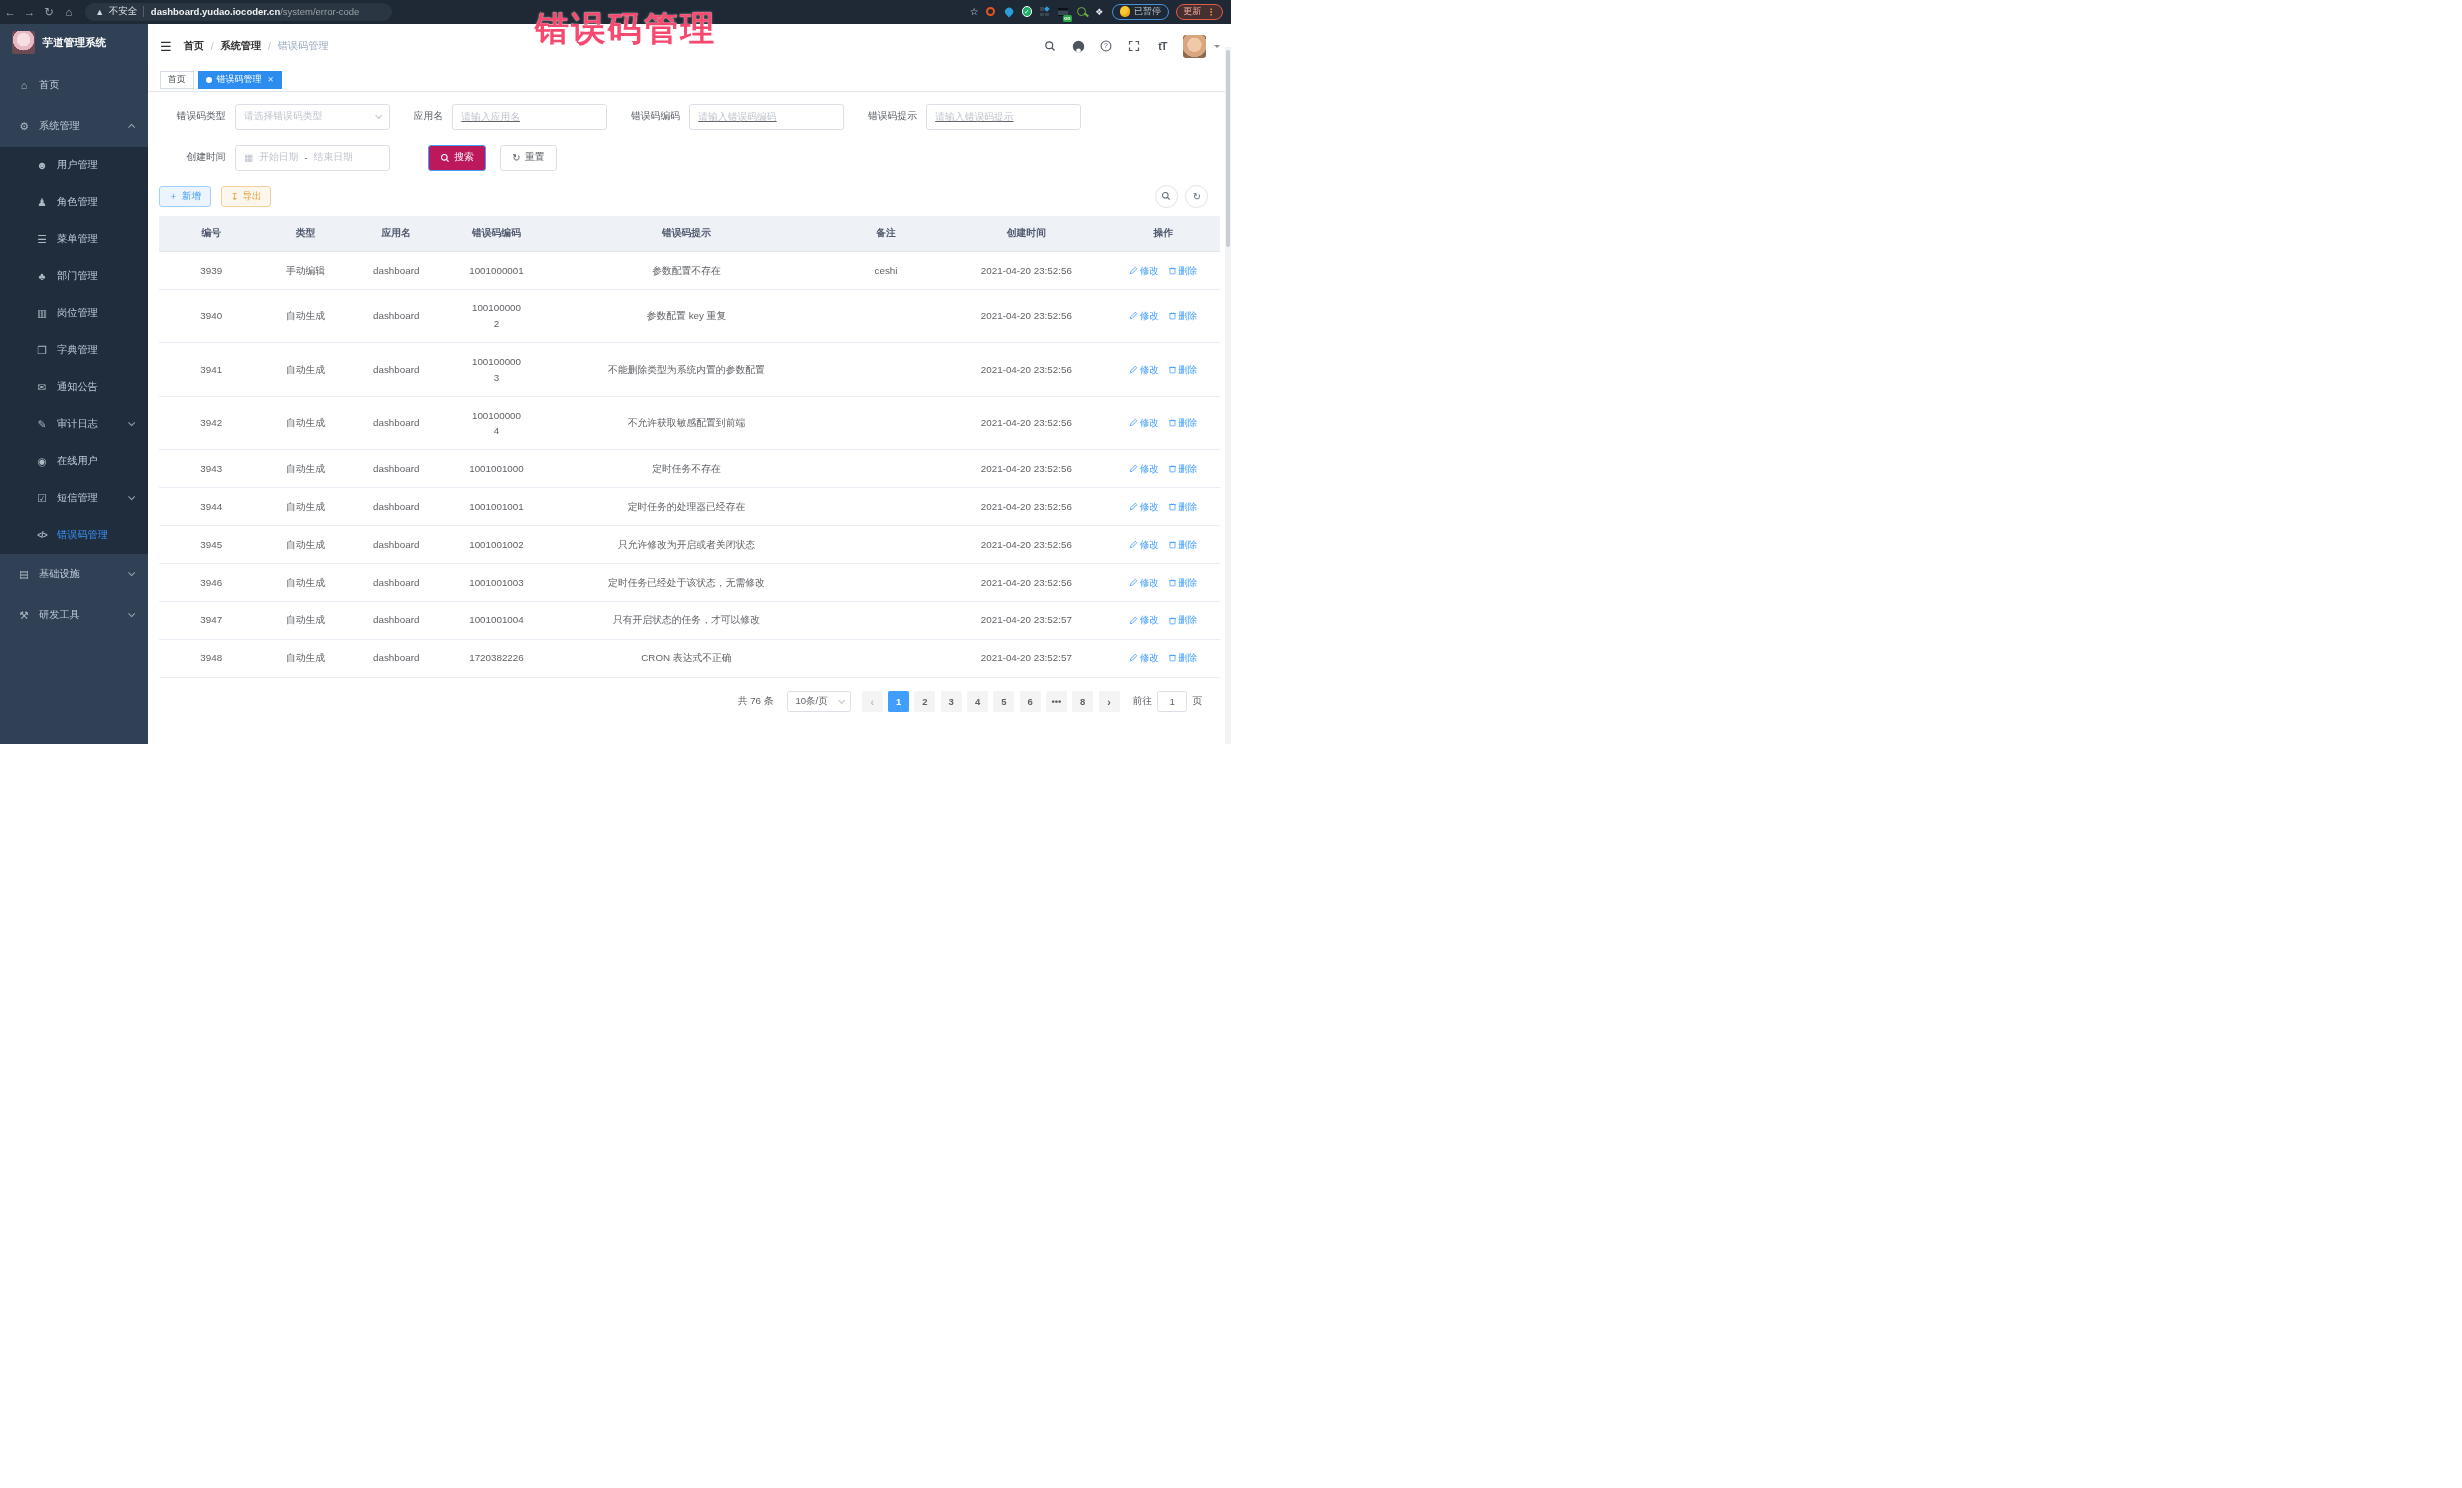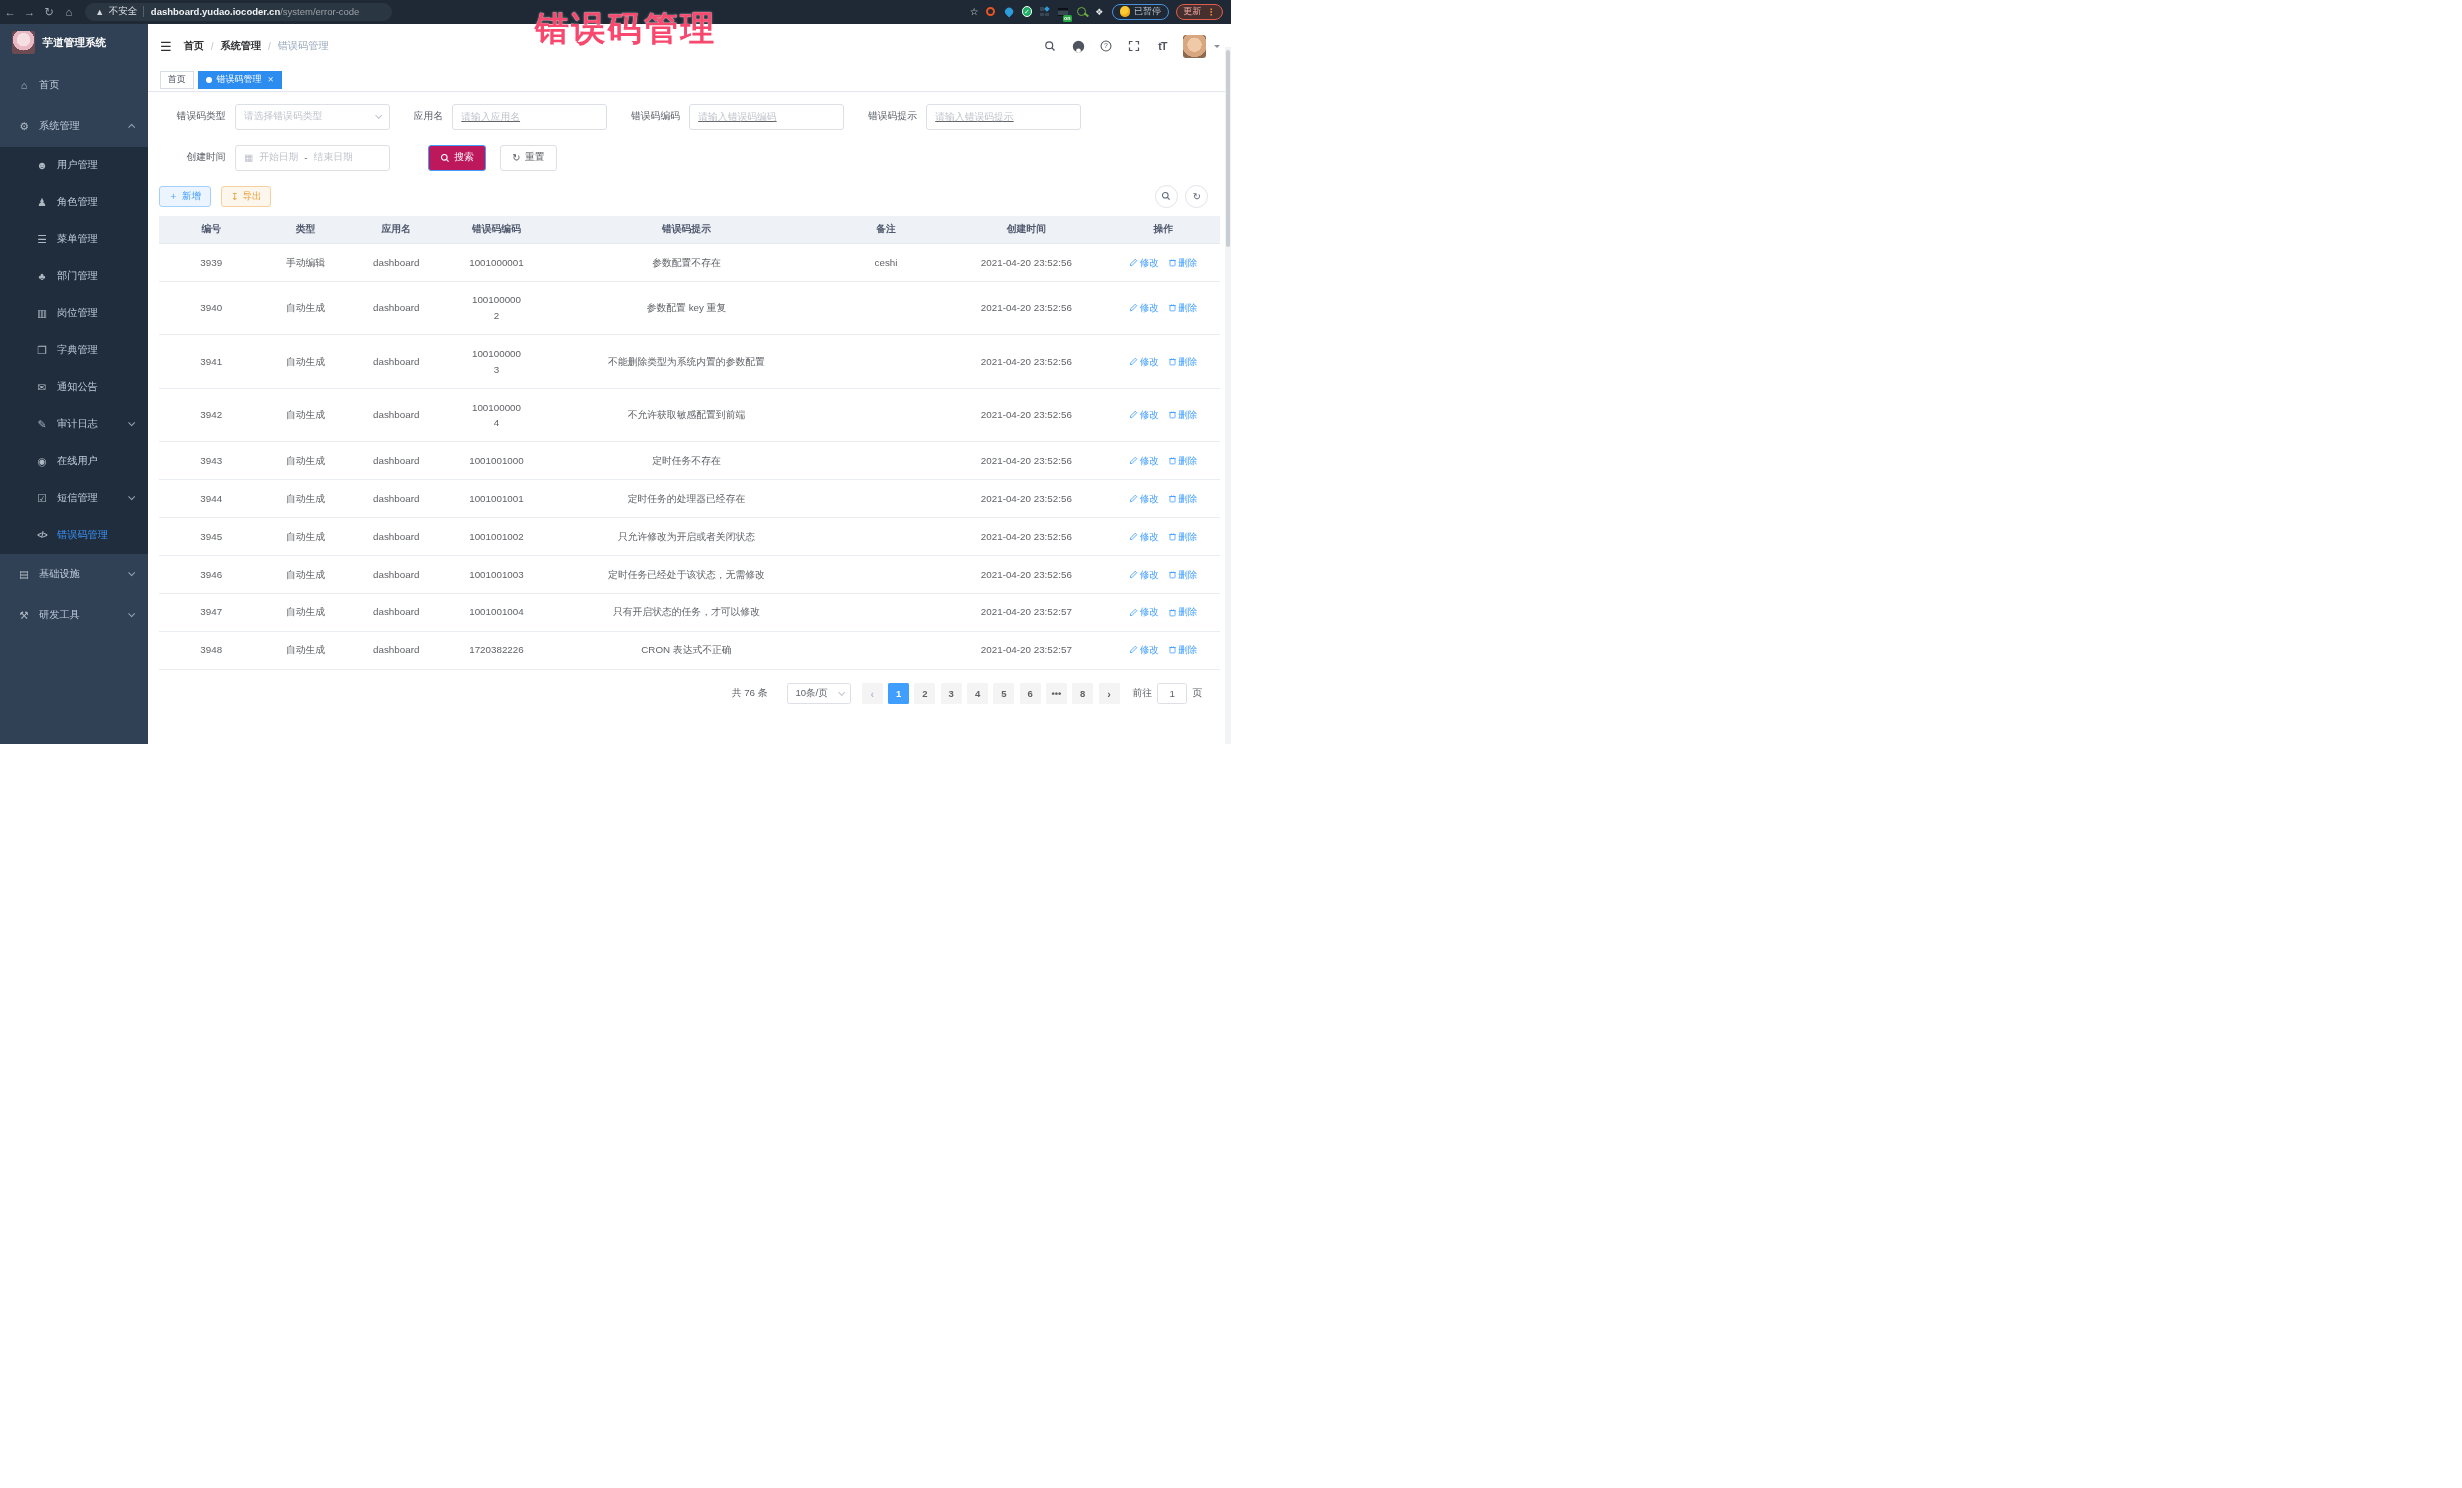--- a/index.html
+++ b/index.html
@@ -114,30 +114,30 @@
   .toolbar { display:flex; align-items:center; margin:4.5px 0 9px 0; position:relative;}
   .btn-sm { height:21px; font-size:9.5px; padding:0 9px; border-radius:3px; display:inline-flex; align-items:center; gap:3.8px; cursor:pointer;}
   .btn-plain-blue { background:#ecf5ff; border:0.8px solid #a3d0fd; color:#409eff;}
   .btn-plain-warn { background:#fdf6ec; border:0.8px solid #f3d19e; color:#e6a23c; margin-left:9.8px;}
   .tool-right { position:absolute; right:12px; display:flex; gap:7.6px;}
   .circ { width:23px; height:23px; border-radius:50%; border:0.8px solid #e0e3e9; background:#fff; color:#5f6b7c;
     display:flex; align-items:center; justify-content:center; cursor:pointer; font-size:9.8px;}
 
   
   table { width:100%; border-collapse:collapse; table-layout:fixed;}
-  thead th { background:#eef1f6; color:#515a6e; font-size:9.8px; font-weight:700; height:28px; text-align:center;
+  thead th { background:#eef1f6; color:#515a6e; font-size:9.8px; font-weight:700; height:36px; text-align:center;
     border-bottom:0.8px solid #e4e9f0;}
   tbody td { text-align:center; font-size:9.8px; color:#606266; padding:10.6px 3px; border-bottom:0.8px solid #eaeef4;
     white-space:pre-line; line-height:1.6;}
   .op-link { color:#409eff; font-size:9.5px; margin:0 4.5px; cursor:pointer; white-space:nowrap;}
   .op-link svg { vertical-align:-1.1px; margin-right:1.5px;}
 
   
   .pager { display:flex; align-items:center; justify-content:flex-end; gap:5.3px; padding:13.6px 18px 0 0; font-size:9.8px; color:#606266;}
-  .pg-total { margin-right:14px;text-align:center;}
+  .pg-total { margin-right:8px;text-align:center;}
   .pg-size { height:21px; border:0.8px solid #dcdfe6; border-radius:2.3px; display:flex; align-items:center; gap:10.6px;
     padding:0 6px 0 7.6px; font-size:9.5px; color:#606266; cursor:pointer; margin-right:6px;}
   .pg-btn { min-width:21px; height:21px; background:#f4f4f5; color:#606266; border-radius:1.5px; display:flex;
     align-items:center; justify-content:center; font-size:9.5px; cursor:pointer; padding:0 3px; font-weight:600;}
   .pg-btn.active { background:#409eff; color:#fff;}
   .pg-btn.nav { color:#b4bccc; font-size:10.6px;}
   .pg-btn.nav.next { color:#606266;}
   .pg-goto { display:flex; align-items:center; gap:5.3px; margin-left:7.6px;}
   .pg-input { width:30px; height:21px; border:0.8px solid #dcdfe6; border-radius:2.3px; text-align:center; font-size:9.8px; color:#606266;}
 

